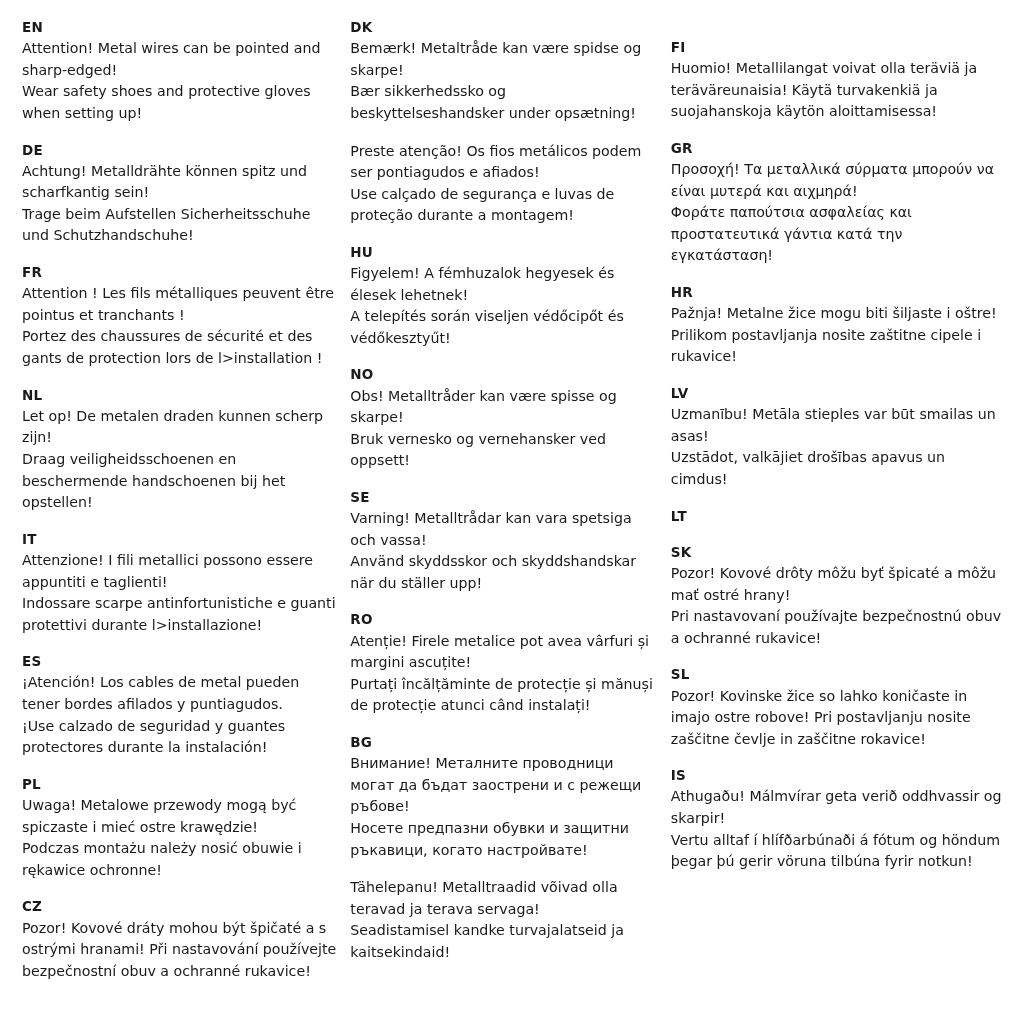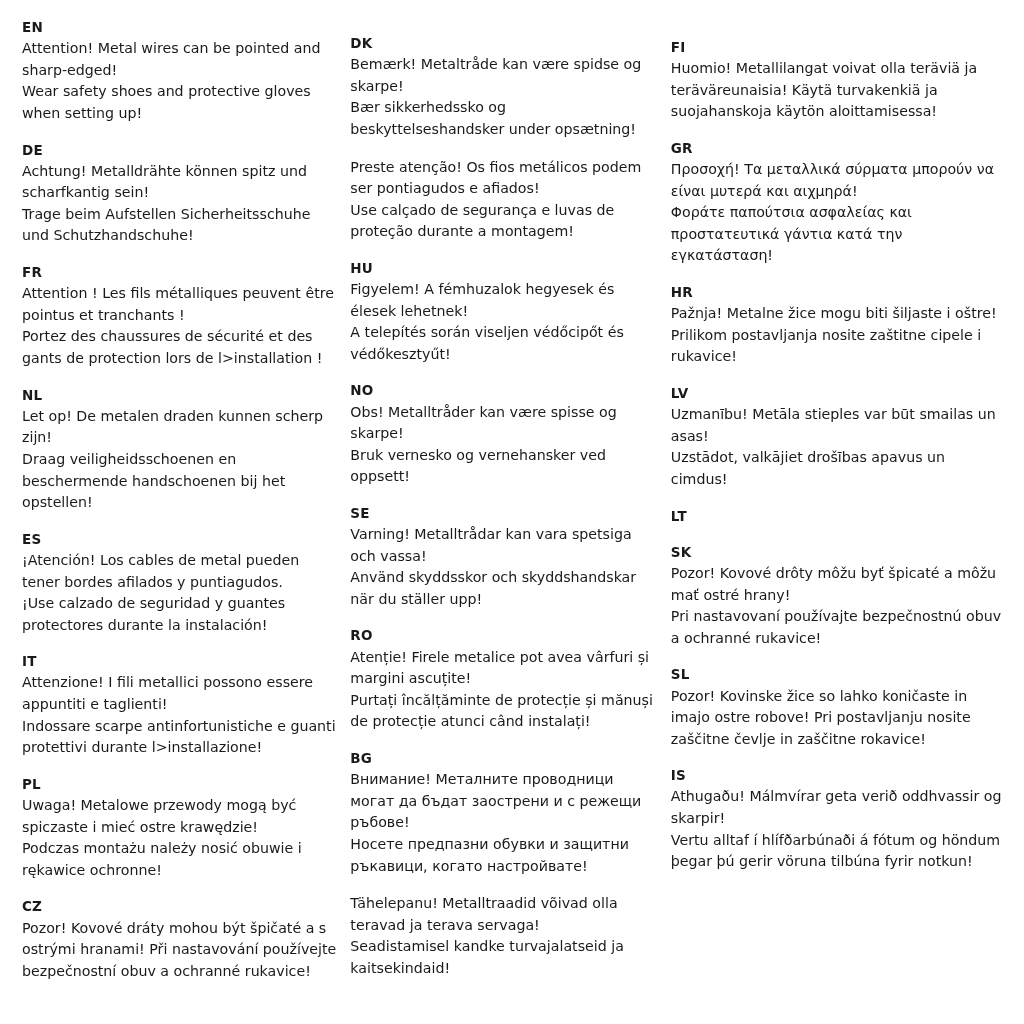--- a/index.html
+++ b/index.html
@@ -22,21 +22,21 @@
     display: flex;
     flex-direction: row;
     align-items: flex-start;
   }
   .column {
     box-sizing: border-box;
     display: flex;
     flex-direction: column;
   }
   .col-1 { width: 333px; padding-right: 10px; }
-  .col-2 { width: 325px; padding-right: 10px; margin-top: 16px; }
+  .col-2 { width: 325px; padding-right: 10px; }
   .col-3 { width: 340px; padding-right: 4px; margin-top: 20px; }
 
   .entry {
     margin-bottom: 16px;
   }
   .lang-code {
     font-weight: bold;
     font-size: 13.5px;
     line-height: 1.35;
     margin-bottom: 2px;
@@ -68,28 +68,28 @@
       <div class="lang-code">FR</div>
       <div class="lang-text">Attention ! Les fils métalliques peuvent être pointus et tranchants !
 Portez des chaussures de sécurité et des gants de protection lors de l&gt;installation !</div>
     </div>
     <div class="entry">
       <div class="lang-code">NL</div>
       <div class="lang-text">Let op! De metalen draden kunnen scherp zijn!
 Draag veiligheidsschoenen en beschermende handschoenen bij het opstellen!</div>
     </div>
     <div class="entry">
+      <div class="lang-code">IT</div>
+      <div class="lang-text">Attenzione! I fili metallici possono essere appuntiti e taglienti!
+Indossare scarpe antinfortunistiche e guanti protettivi durante l&gt;installazione!</div>
+    </div>
+    <div class="entry">
       <div class="lang-code">ES</div>
       <div class="lang-text">¡Atención! Los cables de metal pueden tener bordes afilados y puntiagudos․
 ¡Use calzado de seguridad y guantes protectores durante la instalación!</div>
-    </div>
-    <div class="entry">
-      <div class="lang-code">IT</div>
-      <div class="lang-text">Attenzione! I fili metallici possono essere appuntiti e taglienti!
-Indossare scarpe antinfortunistiche e guanti protettivi durante l&gt;installazione!</div>
     </div>
     <div class="entry">
       <div class="lang-code">PL</div>
       <div class="lang-text">Uwaga! Metalowe przewody mogą być spiczaste i mieć ostre krawędzie!
 Podczas montażu należy nosić obuwie i rękawice ochronne!</div>
     </div>
     <div class="entry">
       <div class="lang-code">CZ</div>
       <div class="lang-text">Pozor! Kovové dráty mohou být špičaté a s ostrými hranami! Při nastavování používejte bezpečnostní obuv a ochranné rukavice!</div>
     </div>

